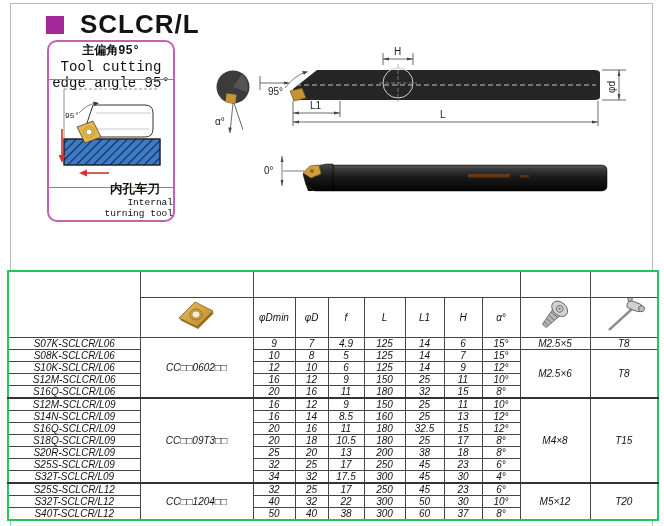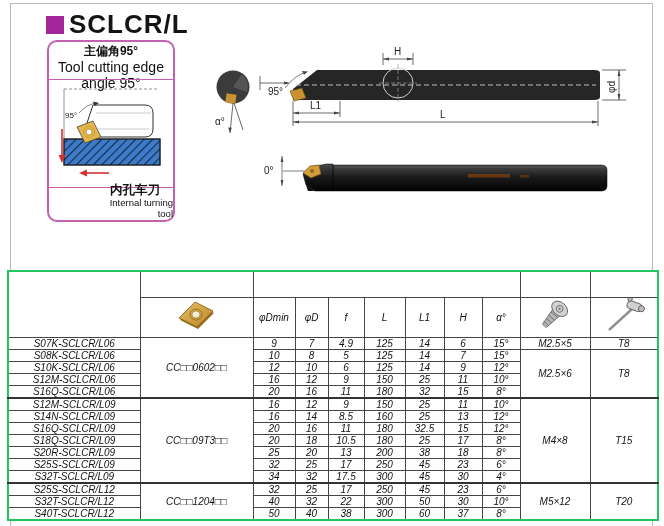--- a/index.html
+++ b/index.html
@@ -1,26 +1,26 @@
 <!DOCTYPE html>
 <html><head>
 <meta charset="utf-8">
 <style>
   html,body{margin:0;padding:0;overflow:hidden;}
   body{width:664px;height:526px;position:relative;background:#fff;
        font-family:"Liberation Sans",sans-serif;color:#111;}
   .frame{position:absolute;left:10px;top:3px;width:641px;height:545px;
          border:1px solid #b9b9b9;}
   
-  .title-row{position:absolute;left:46px;top:9px;display:flex;align-items:center;gap:5px;text-align:center;}
+  .title-row{position:absolute;left:46px;top:9px;display:flex;align-items:center;gap:16px;text-align:center;}
   .title-sq{width:18px;height:18px;background:#A2289A;}
   .title-text{font-size:26px;font-weight:bold;letter-spacing:1px;color:#141414;}
   
   .infobox{position:absolute;left:47px;top:40px;width:128px;height:182px;
-           border:2px solid #C45FB2;border-radius:10px;background:#fff;box-sizing:border-box;}
+           border:2px solid #C45FB2;border-radius:10px;background:#fff;box-sizing:border-box;font-family:Liberation Mono, monospace;}
   .ib-hd{text-align:center;padding-top:3px;line-height:1.15;}
   .ib-zh{font-size:12px;font-weight:bold;}
   .ib-en{font-size:14px;}
   .ib-line1{position:absolute;top:37px;left:0;right:0;border-top:1.5px solid #C45FB2;}
   .ib-line2{position:absolute;bottom:32px;left:0;right:0;border-top:1.5px solid #C45FB2;}
   .ib-ft{position:absolute;bottom:1px;left:0;right:0;text-align:center;line-height:1.1;padding-left:48px;}
   .ib-zh2{font-size:12.5px;font-weight:bold;}
   .ib-en2{font-size:9.5px;text-align:right;}
   .ib-svg{position:absolute;left:0;top:39px;}
   

